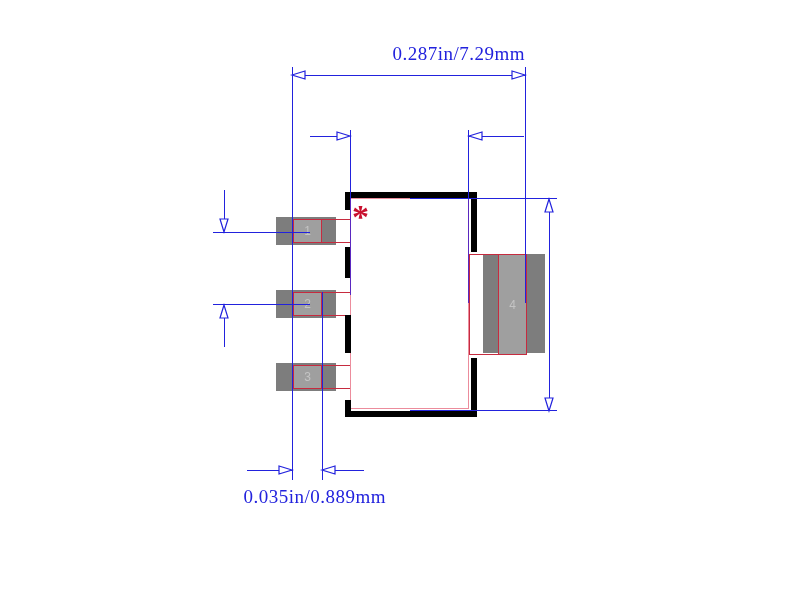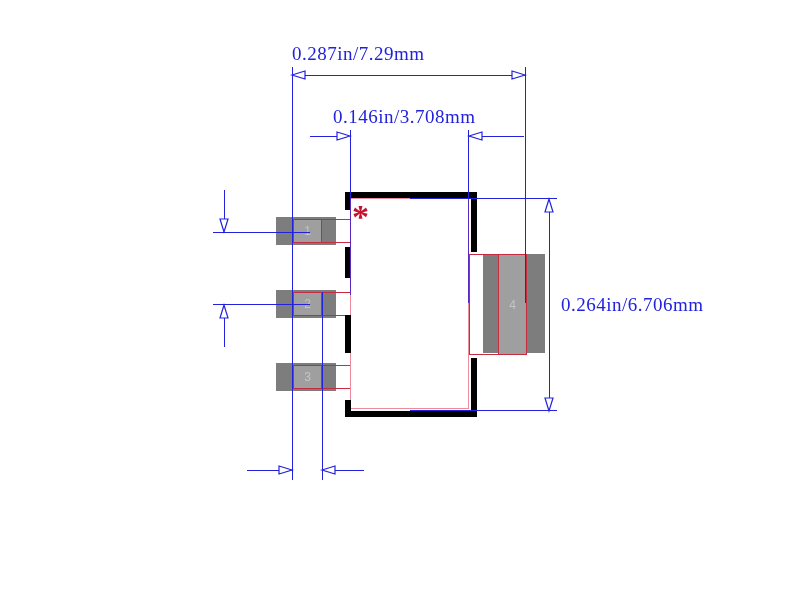--- a/index.html
+++ b/index.html
@@ -2,21 +2,21 @@
 <html><head>
 <meta charset="utf-8">
 <style>
   html,body{margin:0;padding:0;background:#fff;}
   #canvas{
     position:relative;width:800px;height:614px;background:#ffffff;overflow:hidden;
     font-family:"Liberation Serif","DejaVu Serif",serif;
   }
   .dim-label{
     position:absolute;color:var(--dimension_blue,#2222dd);font-size:19px;
-    white-space:nowrap;text-align:left;line-height:20px;letter-spacing:0.5px;
+    white-space:nowrap;text-align:right;line-height:20px;letter-spacing:0.5px;
   }
   .hline,.vline{position:absolute;background:var(--dimension_blue,#2222dd);}
   .hline{height:1px;}
   .vline{width:1px;}
   .vline.purple{background:var(--overlap_purple,#5a28c0);}
   .blk{position:absolute;background:var(--package_black,#000);}
   .pad{position:absolute;background:var(--pad_dark_gray,#7d7d7d);}
   .lead-outer{position:absolute;border:1.5px solid var(--lead_red,#c62b3f);background:transparent;box-sizing:border-box;}
   .lead-inner{position:absolute;border:1.5px solid var(--lead_red,#c62b3f);background:var(--lead_light_gray,#9f9f9f);box-sizing:border-box;
     display:flex;align-items:center;justify-content:center;color:var(--pin_label_gray,#c4c4c4);font-size:12px;font-family:"Liberation Sans",sans-serif;}
@@ -115,18 +115,17 @@
       <path d="M6,1 L2,14 L10,14 Z"></path>
     </svg>
   <svg class="arr" width="12" height="16" style="left:543px;top:198px;">
       <path d="M6,1 L2,14 L10,14 Z"></path>
     </svg>
   <svg class="arr" width="12" height="16" style="left:543px;top:396px;">
       <path d="M6,15 L2,2 L10,2 Z"></path>
     </svg>
 
   <div class="dim-label" style="left:292px;top:44px;width:233px;">0.287in/7.29mm</div>
-  <div class="dim-label" style="left:333px;top:107px;width:152px;">0.146in/3.708mm</div>
-  <div class="dim-label" style="left:561px;top:295px;width:166px;">0.264in/6.706mm</div>
+  <div class="dim-label" style="left:228px;top:487px;width:158px;">0.035in/0.889mm</div>
 
   <span class="asterisk" style="left:352px;top:200px;">*</span>
 
 </div>
 
 </body></html>

